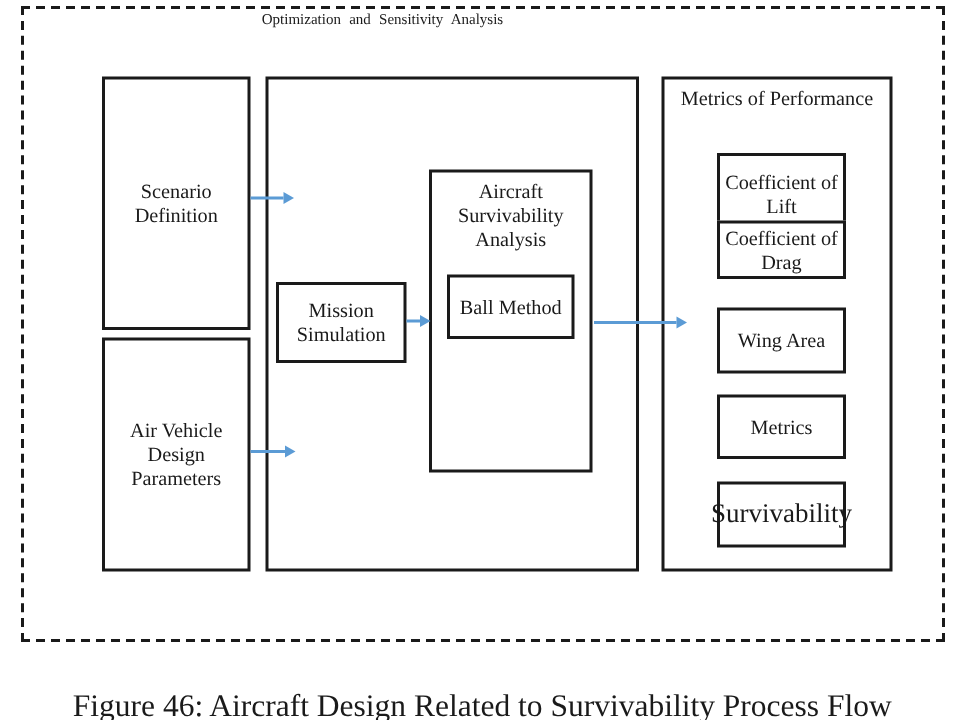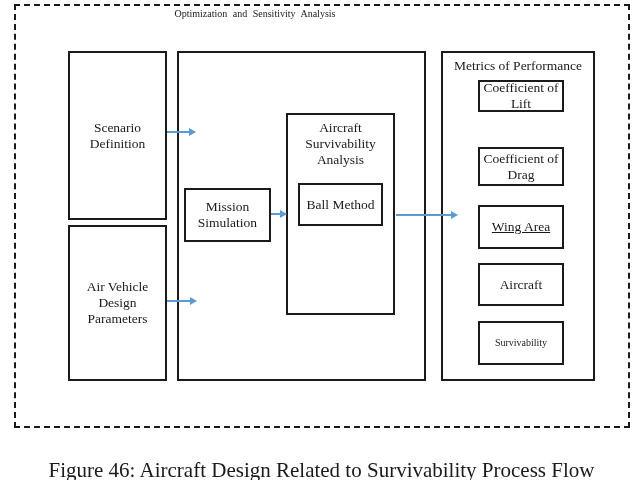--- a/index.html
+++ b/index.html
@@ -48,25 +48,25 @@
   
   .box-container  { left: 177px; top: 51px;  width: 249px; height: 330px; }
   .box-mission    { left: 184px; top: 188px; width: 87px;  height: 54px;  padding: 0 4px; }
   .box-asa        { left: 286px; top: 113px; width: 109px; height: 202px; padding: 5px 3px 0 3px; }
   .box-ball       { left: 298px; top: 183px; width: 85px;  height: 43px;  padding: 0 2px; }
   .box-lethal     { left: 298px; top: 247px; width: 85px;  height: 43px;  padding: 0 2px; }
 
   
   .box-metrics    { left: 441px; top: 51px;  width: 154px; height: 330px; padding: 5px 3px 0 3px; }
   .metric         { left: 478px; width: 86px; padding: 0 3px; }
-  .metric-lift    { top: 80px;  height: 32px; }
+  .metric-lift    { top: 102px;  height: 55px; }
   .metric-drag    { top: 147px; height: 39px; }
-  .metric-wing    { top: 205px; height: 44px; text-decoration: underline; }
+  .metric-wing    { top: 205px; height: 44px; }
   .metric-vel     { top: 263px; height: 43px; }
-  .metric-surv    { top: 321px; height: 44px; font-size: 10px; }
+  .metric-surv    { top: 321px; height: 44px; font-size: 18px; }
 
   
   .arrow {
     position: absolute; height: 2px;
     background: var(--arrow-blue);
   }
   .arrow::after {
     content: "";
     position: absolute; right: -7px; top: -3px;
     width: 0; height: 0;
@@ -108,21 +108,21 @@
 
 
   <div class="node box-metrics top-label">Metrics of Performance</div>
 
   <div class="node metric metric-lift">Coefficient of Lift</div>
 
   <div class="node metric metric-drag">Coefficient of Drag</div>
 
   <div class="node metric metric-wing">Wing Area</div>
 
-  <div class="node metric metric-vel">Aircraft</div>
+  <div class="node metric metric-vel">Metrics</div>
 
   <div class="node metric metric-surv">Survivability</div>
 
   <div class="arrow arrow-1"></div>
   <div class="arrow arrow-2"></div>
   <div class="arrow arrow-3"></div>
   <div class="arrow arrow-4"></div>
 
   <div class="figure-caption">Figure 46: Aircraft Design Related to Survivability Process Flow</div>
 

